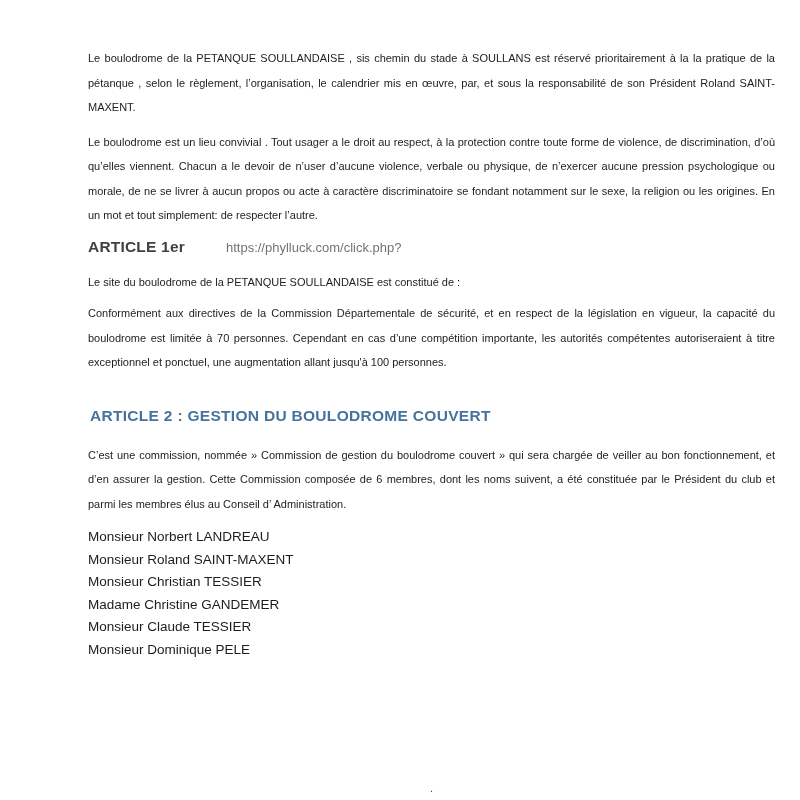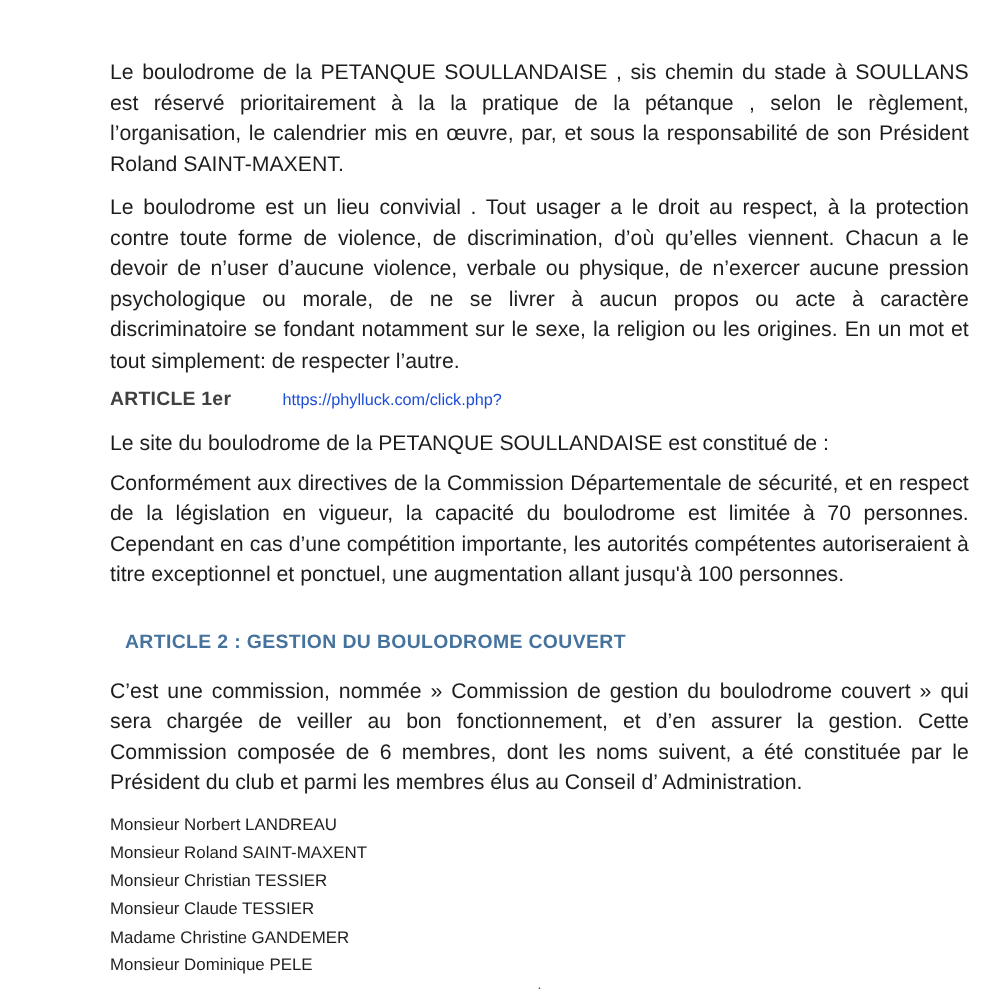--- a/index.html
+++ b/index.html
@@ -13,54 +13,54 @@
     color: #1d1d1d;
     position: relative;
   }
   .doc {
     position: absolute;
     left: 88px;
     top: 46px;
     width: 687px;
   }
   .para {
-    font-size: 17px;
+    font-size: 11px;
     line-height: 24.5px;
     text-align: justify;
     margin-bottom: 10px;
     hyphens: manual;
     -webkit-hyphens: manual;
   }
   .h1-row {
     margin: 6px 0 14px 0;
     white-space: nowrap;
   }
   .h-blue {
     color: #404040;
     font-weight: bold;
     font-size: 15.5px;
     letter-spacing: 0.2px;
   }
   .url-text {
     font-size: 13px;
-    color: #1d4ed8;
+    color: #737373;
     padding-left: 41px;
   }
   .site-intro { margin-bottom: 1px; }
   .jeux-list { margin-bottom: 7px; }
   .list-item {
     font-size: 13.5px;
     line-height: 23px;
   }
   .h2 {
     color: #46739e;
     font-weight: bold;
     font-size: 15.5px;
     letter-spacing: 0.3px;
-    margin: 32px 0 18px 12px;
+    margin: 32px 0 18px 2px;
   }
   .members { margin-top: 3px; }
   .member {
     font-size: 13.5px;
     line-height: 22.5px;
   }
   .footer-mark {
     position: absolute;
     left: 430px;
     top: 782px;
@@ -93,20 +93,20 @@
   </p>
 
   <div class="h2">ARTICLE 2 : GESTION DU BOULODROME COUVERT</div>
 
   <p class="para">C’est une commission, nommée  » Commission de gestion du boulodrome couvert » qui sera chargée de veiller au bon fonctionnement, et d’en assurer la gestion. Cette Commission composée de 6 membres, dont les noms sui­vent, a été constituée par le Président du club et parmi les membres élus au Conseil d’ Administration.</p>
 
   <div class="members">
     <div class="member">Monsieur Norbert LANDREAU</div>
     <div class="member">Monsieur Roland SAINT-MAXENT</div>
     <div class="member">Monsieur Christian TESSIER</div>
+    <div class="member">Madame Christine GANDEMER</div>
     <div class="member">Monsieur  Claude TESSIER</div>
-    <div class="member">Madame Christine GANDEMER</div>
     <div class="member">Monsieur Dominique PELE</div>
   </div>
 
 </div>
 
 <div class="footer-mark">.</div>
 
 </body></html>

